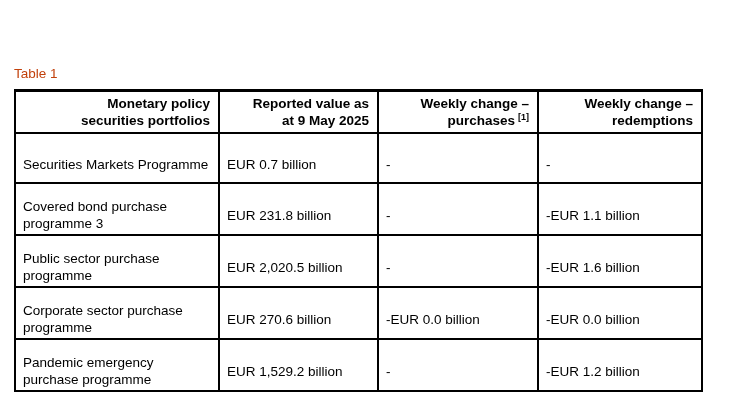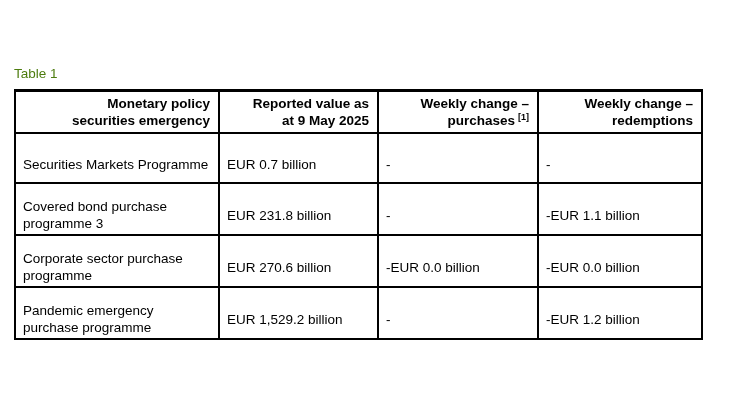--- a/index.html
+++ b/index.html
@@ -67,34 +67,34 @@
     margin-left: 3px;
     vertical-align: super;
     line-height: 0;
   }
 </style>
 </head>
 <body>
 
 <div class="page">
 
-  <div class="table-label" style="color: #4d7c0f;">Table 1</div>
+  <div class="table-label" style="color: #c2410c;">Table 1</div>
 
   <table class="data-table">
     <colgroup>
       <col class="c1">
         <col class="c2">
         <col class="c3">
         <col class="c4">
     </colgroup>
     <thead>
       <tr>
         <th>
           <span>Monetary policy</span><br>
-          <span>securities emergency</span>
+          <span>securities portfolios</span>
         </th>
         <th>
           <span>Reported value as</span><br>
           <span>at 9 May 2025</span>
         </th>
         <th>
           <span>Weekly change –</span><br>
           <span>purchases</span><sup class="fnref">[1]</sup>
         </th>
         <th>
@@ -112,20 +112,26 @@
     </tr>
 
     <tr>
       <td class="name-cell">Covered bond purchase programme 3</td>
       <td class="num-cell">EUR 231.8 billion</td>
       <td class="num-cell">-</td>
       <td class="num-cell">-EUR 1.1 billion</td>
     </tr>
 
 
+    <tr>
+      <td class="name-cell">Public sector purchase programme</td>
+      <td class="num-cell">EUR 2,020.5 billion</td>
+      <td class="num-cell">-</td>
+      <td class="num-cell">-EUR 1.6 billion</td>
+    </tr>
 
     <tr>
       <td class="name-cell">Corporate sector purchase programme</td>
       <td class="num-cell">EUR 270.6 billion</td>
       <td class="num-cell">-EUR 0.0 billion</td>
       <td class="num-cell">-EUR 0.0 billion</td>
     </tr>
 
     <tr>
       <td class="name-cell">Pandemic emergency purchase programme</td>

